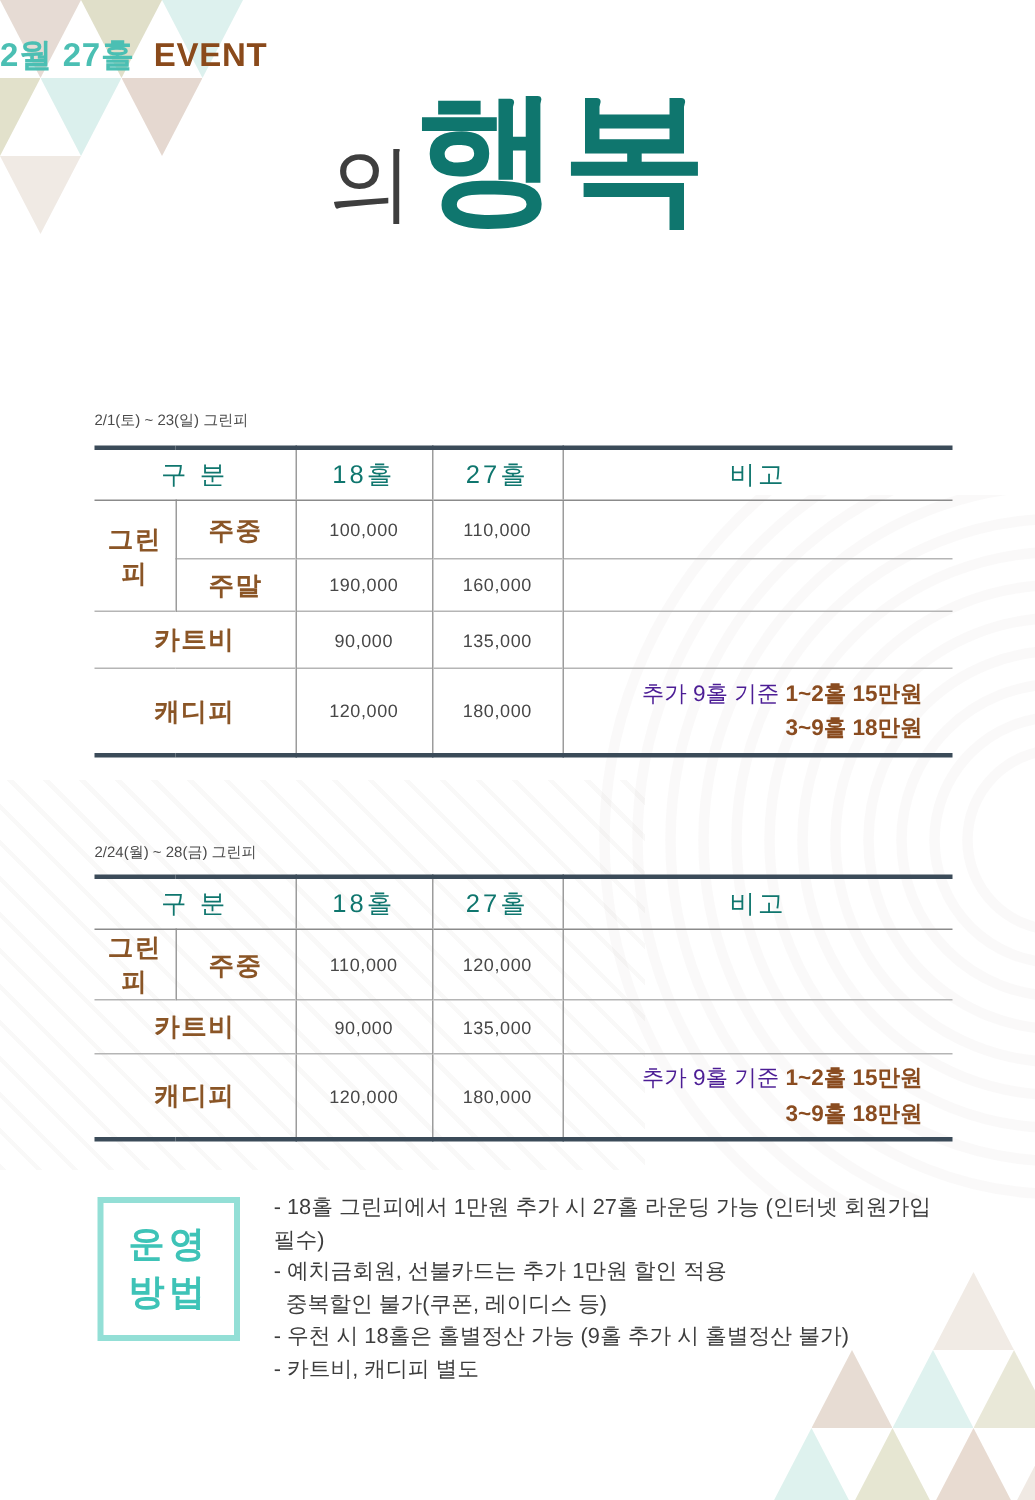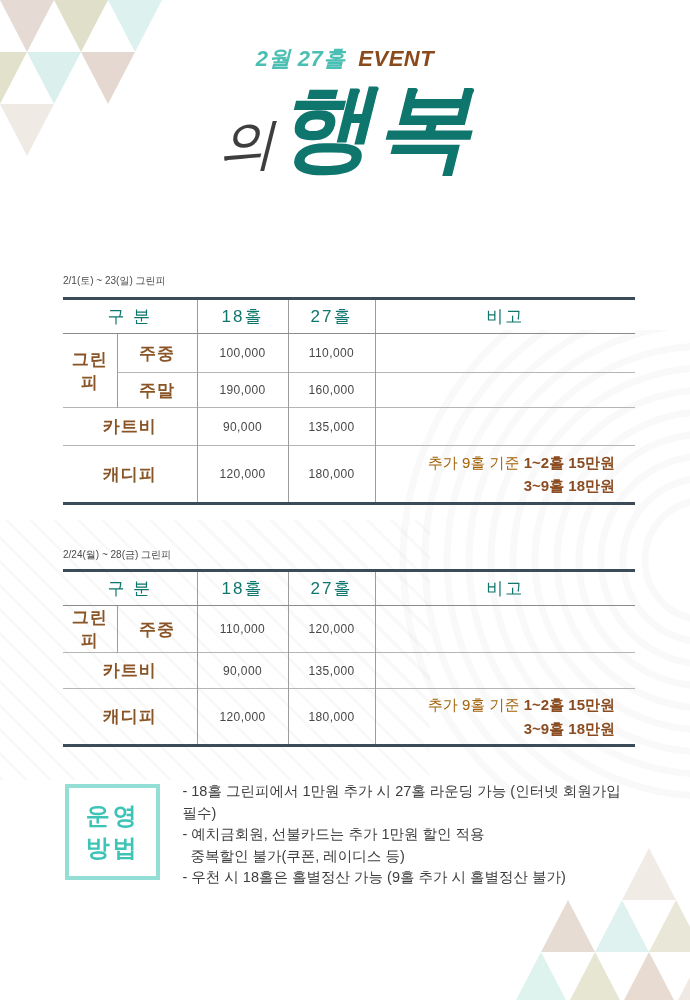--- a/index.html
+++ b/index.html
@@ -10,21 +10,21 @@
   
   .decor{position:absolute;inset:0;z-index:0;}
   .tri{position:absolute;width:54px;height:52px;}
   .tri-down{clip-path:polygon(0 0,100% 0,50% 100%);}
   .tri-up{clip-path:polygon(50% 0,0 100%,100% 100%);}
   
   .watermark{position:absolute;z-index:0;right:0;top:330px;pointer-events:none;}
   .stripes{position:absolute;z-index:0;left:0;top:520px;width:430px;height:260px;
     background:repeating-linear-gradient(45deg, rgba(120,110,95,.045) 0 3px, transparent 3px 17px);}
   
-  .header{position:absolute;z-index:1;left:0;top:0;width:100%;text-align:center;padding-top:44px;font-style:italic;}
+  .header{position:absolute;z-index:1;left:0;top:0;width:100%;text-align:left;padding-top:22px;}
   .event-label{font-size:22px;font-weight:800;letter-spacing:.5px;}
   .event-date{color:#4bbfb3;}
   .event-word{color:#8a4a1b;margin-left:6px;}
   .main-title{margin-top:4px;line-height:1.02;display:flex;justify-content:center;align-items:flex-end;}
   .t-brown{font-size:96px;font-weight:900;color:#6f4a1e;letter-spacing:2px;}
   .t-particle{font-size:56px;font-weight:300;color:#3e3e3e;margin:0 2px 4px 2px;}
   .t-teal{font-size:96px;font-weight:900;color:#0f766e;letter-spacing:2px;}
   .subtitle{margin-top:13px;font-size:19px;font-weight:700;color:#3b3b3b;letter-spacing:.3px;}
   .schedule{margin-top:10px;font-size:15px;font-weight:600;color:#3c3c3c;}
   .schedule-label{color:#3fc0b5;font-weight:800;margin-right:7px;}
@@ -38,23 +38,23 @@
     border-bottom:1px solid #8b8b8b;letter-spacing:2px;text-align:center;}
   .price-table tbody td{border-top:1px solid #b5b5b5;text-align:center;vertical-align:middle;}
   .price-table tbody tr:first-child td{border-top:none;}
   .vline{border-left:1px solid #9c9c9c !important;}
   .vr{border-right:1px solid #9c9c9c;}
   .label{font-size:17px;font-weight:700;color:#8a5526;letter-spacing:1px;}
   .num{font-size:12px;color:#474747;letter-spacing:.4px;}
   .r-a td{height:38px;} .r-b td{height:34px;} .r-c td{height:37px;} .r-d td{height:56px;}
   .r2-a td{height:38px;} .r2-b td{height:35px;} .r2-c td{height:55px;}
   .note-cell{text-align:right !important;padding-right:20px !important;font-size:15px;line-height:1.55;}
-  .note-prefix{color:#a16207;font-weight:400;}
+  .note-prefix{color:#4c1d95;font-weight:400;}
   .note-bold{color:#8a4c20;font-weight:700;}
-  .gap2{margin-top:41px;}
+  .gap2{margin-top:55px;}
   .tbl2{margin-top:5px;}
   
   .method{display:flex;margin-top:37px;align-items:flex-start;}
   .method-box{width:92px;height:88px;border:4px solid #93dfd6;margin-left:2px;
     display:flex;flex-direction:column;justify-content:center;align-items:center;}
   .method-box div{font-size:24px;font-weight:700;color:#3ec3b7;letter-spacing:3px;line-height:1.35;}
   .method-notes{margin-left:22px;margin-top:-3px;font-size:14.5px;color:#3d3d3d;line-height:21.5px;}
   .note-indent{padding-left:8px;}
 </style>
 </head>
@@ -206,17 +206,18 @@
     <div class="method">
       <div class="method-box">
         <div>운영</div>
         <div>방법</div>
       </div>
       <div class="method-notes">
         <div>- 18홀 그린피에서 1만원 추가 시 27홀 라운딩 가능 (인터넷 회원가입 필수)</div>
         <div>- 예치금회원, 선불카드는 추가 1만원 할인 적용</div>
         <div class="note-indent">중복할인 불가(쿠폰, 레이디스 등)</div>
         <div>- 우천 시 18홀은 홀별정산 가능 (9홀 추가 시 홀별정산 불가)</div>
+        <div>- 카트비, 캐디피 별도</div>
       </div>
     </div>
 
   </div>
 </div>
 
 </body></html>

